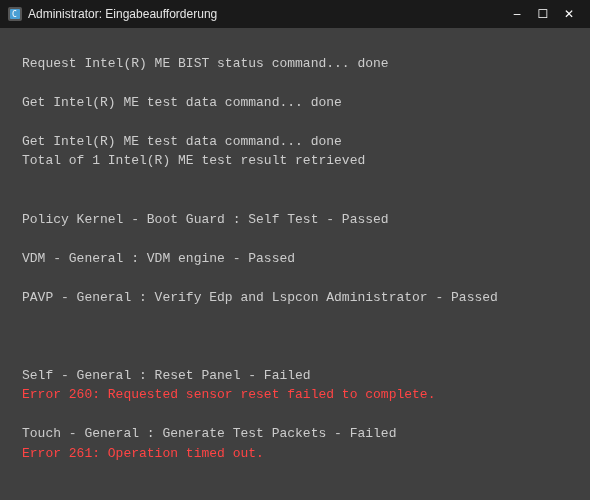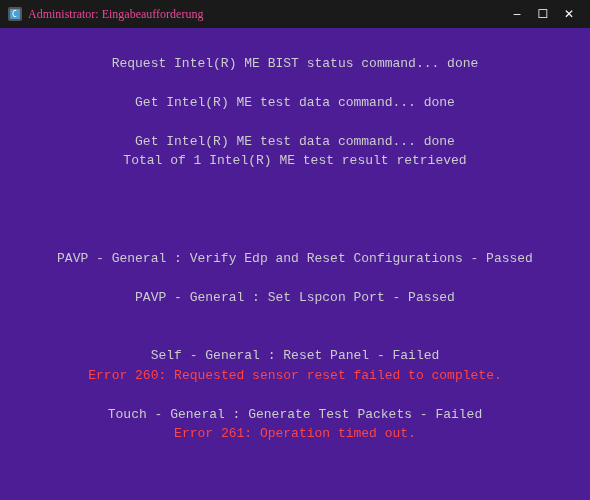--- a/index.html
+++ b/index.html
@@ -45,23 +45,23 @@
       width: 14px;
       height: 14px;
       background: #555;
       border-radius: 2px;
       display: flex;
       align-items: center;
       justify-content: center;
     }
 
     .title-bar-text {
-      color: #ec4899;
+      color: #e5e5e5;
       font-size: 12px;
-      font-family: Liberation Serif, serif;
+      font-family: Liberation Sans, sans-serif;
     }
 
     .title-bar-controls {
       display: flex;
       gap: 0;
     }
 
     .title-bar-btn {
       width: 26px;
       height: 22px;
@@ -70,27 +70,26 @@
       justify-content: center;
       color: #fff;
       font-size: 12px;
       font-family: 'Segoe UI', Arial, sans-serif;
       cursor: pointer;
       background: transparent;
     }
 
     .console-area {
       flex: 1;
-      background: #4c1d95;
-      padding: 6px 7px;
+      background: #404040;
+      padding: 6px 22px;
       overflow-y: auto;
       color: #cccccc;
       font-size: 13px;
       line-height: 1.5;
-      text-align: center;
     }
 
     .line {
       white-space: pre-wrap;
       word-break: break-all;
     }
 
     .line.normal {
       color: #cccccc;
     }
@@ -127,25 +126,26 @@
   <div class="console-area" id="console-area">
   <div class="line empty">&nbsp;</div>
       <div class="line normal">Request Intel(R) ME BIST status command... done</div>
       <div class="line empty">&nbsp;</div>
       <div class="line normal">Get Intel(R) ME test data command... done</div>
       <div class="line empty">&nbsp;</div>
       <div class="line normal">Get Intel(R) ME test data command... done</div>
       <div class="line normal">Total of 1 Intel(R) ME test result retrieved</div>
       <div class="line empty">&nbsp;</div>
       <div class="line empty">&nbsp;</div>
+      <div class="line normal">Policy Kernel - Boot Guard : Self Test - Passed</div>
       <div class="line empty">&nbsp;</div>
+      <div class="line normal">VDM - General : VDM engine - Passed</div>
       <div class="line empty">&nbsp;</div>
-      <div class="line normal">PAVP - General : Verify Edp and Reset Configurations - Passed</div>
+      <div class="line normal">PAVP - General : Verify Edp and Lspcon Administrator - Passed</div>
       <div class="line empty">&nbsp;</div>
-      <div class="line normal">PAVP - General : Set Lspcon Port - Passed</div>
       <div class="line empty">&nbsp;</div>
       <div class="line empty">&nbsp;</div>
       <div class="line normal">Self - General : Reset Panel - Failed</div>
       <div class="line error">Error 260: Requested sensor reset failed to complete.</div>
       <div class="line empty">&nbsp;</div>
       <div class="line normal">Touch - General : Generate Test Packets - Failed</div>
       <div class="line error">Error 261: Operation timed out.</div>
     </div>
 </div>
 

